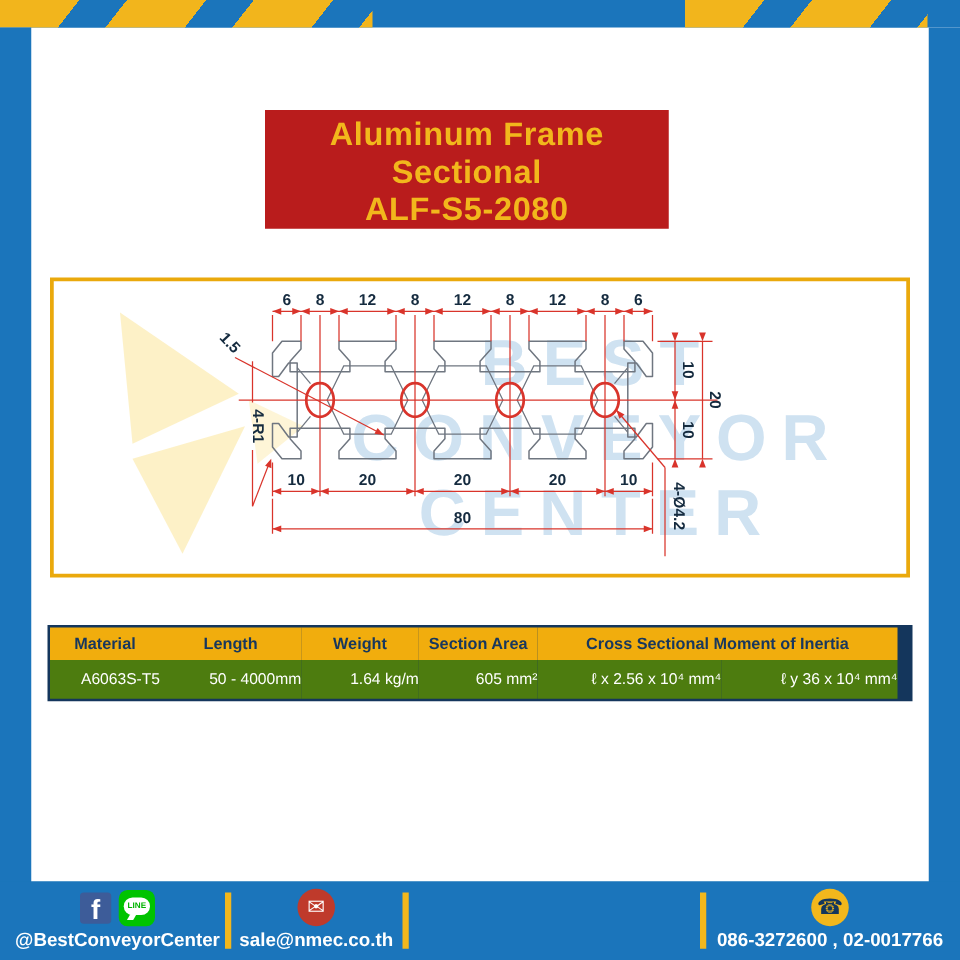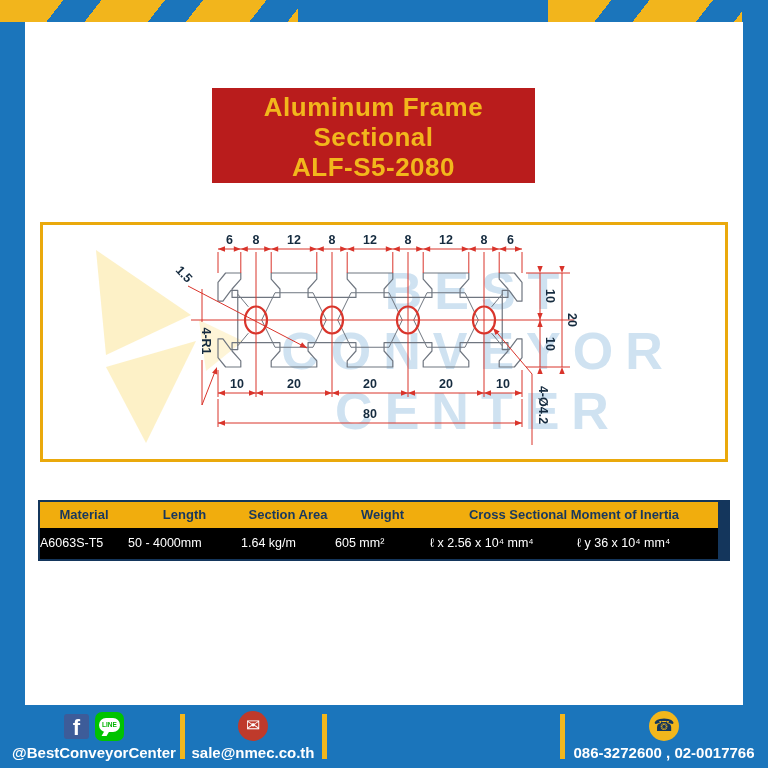--- a/index.html
+++ b/index.html
@@ -25,21 +25,21 @@
       color:#cfe2f1;z-index:0;}
   .wm-bird{position:absolute;left:48px;top:20px;z-index:0;}
   .draw-svg{position:absolute;left:0;top:0;z-index:1;}
   
   .spec-table{position:absolute;left:38px;top:500px;width:692px;display:grid;
       grid-template-columns:88px 113px 94px 95px 147px 141px;
       grid-auto-rows:auto;background:#14365c;padding:2px;gap:0;box-sizing:border-box;}
   .th{background:#f1ad0d;color:#17375e;font-weight:bold;font-size:13px;
       height:26px;line-height:26px;text-align:center;}
   .th-span{grid-column:5/7;}
-  .td{background:#000000;color:#fff;font-size:12.5px;height:31px;line-height:31px;text-align:left;}
+  .td{background:#4d7c0f;color:#fff;font-size:12.5px;height:31px;line-height:31px;text-align:right;}
   
   .footer{position:absolute;left:0;top:705px;width:768px;height:63px;background:#1b75bb;}
   .f-sec{position:absolute;top:0;height:63px;text-align:center;color:#fff;}
   .f-icons{height:34px;display:flex;justify-content:center;align-items:center;gap:6px;margin-top:4px;}
   .f-label{font-weight:bold;font-size:15px;margin-top:1px;white-space:nowrap;}
   .f-div{position:absolute;top:9px;width:5px;height:45px;background:#f2b71c;}
   .ic-fb{width:25px;height:25px;background:#3d5c99;border-radius:3px;color:#fff;
       font-size:22px;font-weight:bold;line-height:27px;text-align:center;overflow:hidden;}
   .ic-line{width:29px;height:29px;background:#00c300;border-radius:7px;position:relative;}
   .line-bubble{position:absolute;left:4px;top:6px;width:21px;height:14px;background:#fff;
@@ -182,22 +182,22 @@
       <text x="496" y="180" text-anchor="middle" font-size="12.5" font-weight="bold" fill="#152b3f" font-family="Liberation Sans, sans-serif" transform="rotate(90 496 180)">4-Ø4.2</text>
       <line x1="450" y1="103" x2="489" y2="149" stroke="#d9342b" stroke-width="1"></line>
       <line x1="489" y1="149" x2="489" y2="220" stroke="#d9342b" stroke-width="1"></line>
       <path d="M0 0 L7 2.7 L7 -2.7 Z" fill="#d9342b" transform="translate(450 103) rotate(49)"></path>
     </svg>
 </div>
 
 <div class="spec-table">
   <div class="th">Material</div>
   <div class="th">Length</div>
+  <div class="th">Weight</div>
   <div class="th">Section Area</div>
-  <div class="th">Weight</div>
   <div class="th th-span">Cross Sectional Moment of Inertia</div>
   <div class="td">A6063S-T5</div>
   <div class="td">50 - 4000mm</div>
   <div class="td">1.64 kg/m</div>
   <div class="td">605 mm²</div>
   <div class="td">ℓ x 2.56 x 10⁴ mm⁴</div>
   <div class="td">ℓ y 36 x 10⁴ mm⁴</div>
 </div>
 
 <div class="footer">

